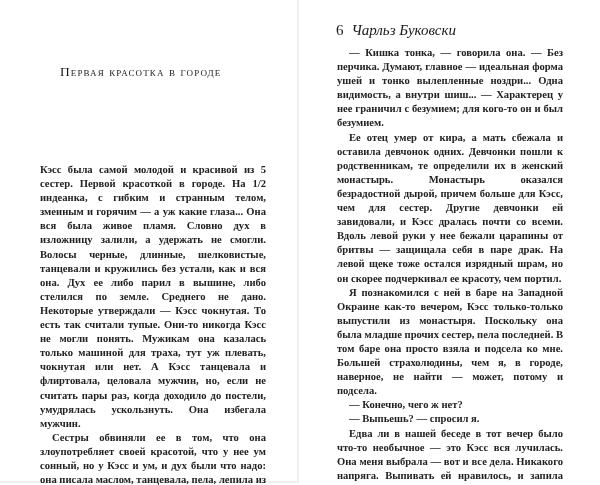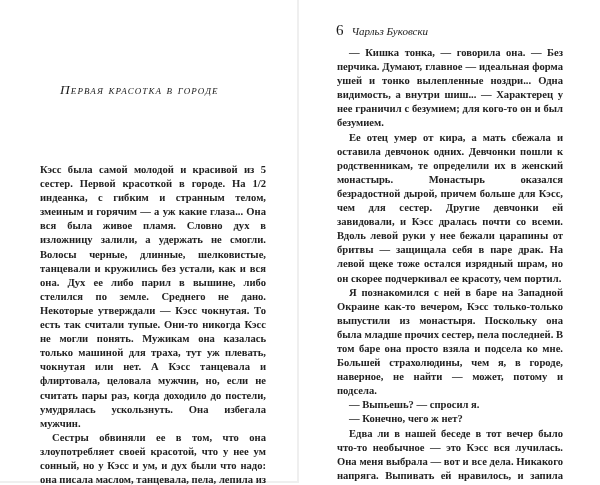--- a/index.html
+++ b/index.html
@@ -4,39 +4,39 @@
 <style>
   html, body { margin: 0; padding: 0; background: #ffffff; }
   body { width: 600px; height: 485px; position: relative; overflow: hidden; font-family: "DejaVu Serif", "Liberation Serif", serif; color: #1e1e1e; }
   .spread { position: absolute; left: 0; top: 0; width: 600px; height: 485px; }
   .page-left {
     position: absolute; left: 0; top: 0; width: 297px; height: 481px;
     background: #ffffff; border-right: 2px solid #efefef; border-bottom: 2px solid #efefef;
   }
   .page-right { position: absolute; left: 299px; top: 0; width: 301px; height: 485px; background: #ffffff; }
   .chapter-title {
-    position: absolute; left: 60px; top: 82px; width: 200px;
+    position: absolute; left: 60px; top: 64px; width: 200px;
     font-family: "Liberation Serif", serif; font-size: 13.5px; letter-spacing: 1.1px;
-    font-variant: small-caps; white-space: nowrap; color: #1a1a1a; font-style: italic;
+    font-variant: small-caps; white-space: nowrap; color: #1a1a1a;
   }
   .body-text {
     position: absolute;
     font-family: "Liberation Serif", serif; font-size: 10.6px; line-height: 14.1px;
     text-align: justify; color: #222;
   }
   .left-text { left: 40px; top: 163px; width: 226px; }
   .right-text { left: 38px; top: 46px; width: 226px; }
   .body-text p { margin: 0; text-indent: 0; hyphens: auto; font-weight: bold; }
   .body-text p.ind { text-indent: 12px; }
   .running-head {
     position: absolute; left: 37px; top: 21px; white-space: nowrap;
     font-family: "Liberation Serif", serif; color: #1a1a1a;
   }
   .page-num { font-size: 15px; margin-right: 4px; }
-  .author { font-size: 11px; font-style: italic; }
+  .author { font-size: 15px; font-style: italic; }
 </style>
 </head>
 <body>
 
 <div class="spread">
   <div class="page-left">
     <div class="chapter-title">Первая красотка в городе</div>
     <div class="body-text left-text">
       <p>Кэсс была самой молодой и красивой из 5 сестер. Первой красоткой в городе. На 1/2 индеанка, с гибким и странным телом, змеиным и горячим — а уж какие глаза... Она вся была живое пламя. Словно дух в изложницу залили, а удержать не смогли. Волосы черные, длинные, шелковистые, танцевали и кружились без устали, как и вся она. Дух ее либо парил в вышине, либо стелился по земле. Среднего не дано. Некоторые утверждали — Кэсс чокнутая. То есть так считали тупые. Они-то никогда Кэсс не могли понять. Мужикам она казалась только машиной для траха, тут уж плевать, чокнутая или нет. А Кэсс танцевала и флиртовала, целовала мужчин, но, если не считать пары раз, когда доходило до постели, умудрялась ускользнуть. Она избегала мужчин.</p>
       <p class="ind">Сестры обвиняли ее в том, что она злоупотребляет своей красотой, что у нее ум сонный, но у Кэсс и ум, и дух были что надо: она писала маслом, танцевала, пела, лепила из глины всякие штуки, а если кого-нибудь обижали, душевно или же телесно, Кэсс глубоко сочувствовала. Просто ум у нее был другой — непрактичный. Сестры ревновали, потому что она притягивала их мужиков, и злились, поскольку им казалось, что она мужиками этими распоряжается не лучшим образом. У нее была привычка по-доброму обходиться с уродами; от так называемых красавчиков ее тошнило.</p>
@@ -45,19 +45,19 @@
 
   <div class="page-right">
     <div class="running-head">
       <span class="page-num">6</span>
       <span class="author">Чарльз Буковски</span>
     </div>
     <div class="body-text right-text">
       <p class="ind">— Кишка тонка, — говорила она. — Без перчика. Думают, главное — идеальная форма ушей и тонко вылепленные ноздри... Одна видимость, а внутри шиш... — Характерец у нее граничил с безумием; для кого-то он и был безумием.</p>
       <p class="ind">Ее отец умер от кира, а мать сбежала и оставила девчонок одних. Девчонки пошли к родственникам, те определили их в женский монастырь. Монастырь оказался безрадостной дырой, причем больше для Кэсс, чем для сестер. Другие девчонки ей завидовали, и Кэсс дралась почти со всеми. Вдоль левой руки у нее бежали царапины от бритвы — защищала себя в паре драк. На левой щеке тоже остался изрядный шрам, но он скорее подчеркивал ее красоту, чем портил.</p>
       <p class="ind">Я познакомился с ней в баре на Западной Окраине как-то вечером, Кэсс только-только выпустили из монастыря. Поскольку она была младше прочих сестер, пела последней. В том баре она просто взяла и подсела ко мне. Большей страхолюдины, чем я, в городе, наверное, не найти — может, потому и подсела.</p>
+      <p class="ind">— Конечно, чего ж нет?</p>
       <p class="ind">— Выпьешь? — спросил я.</p>
-      <p class="ind">— Конечно, чего ж нет?</p>
       <p class="ind">Едва ли в нашей беседе в тот вечер было что-то необычное — это Кэсс вся лучилась. Она меня выбрала — вот и все дела. Никакого напряга. Выпивать ей нравилось, и запила она довольно много. Совершеннолетней казалась не вполне, но ее все равно обслуживали. Может, у нее ксива была липовая, не знаю. Как бы то ни было, когда она возвращалась из уборной и садилась, во мне шевелилась какая-то гордость. Первая красотка не только в городе, но и в жизни я прекраснее редко встречал. Я положил руку ей на талию и поцеловал один раз.</p>
 
     </div>
   </div>
 </div>
 
 </body></html>

